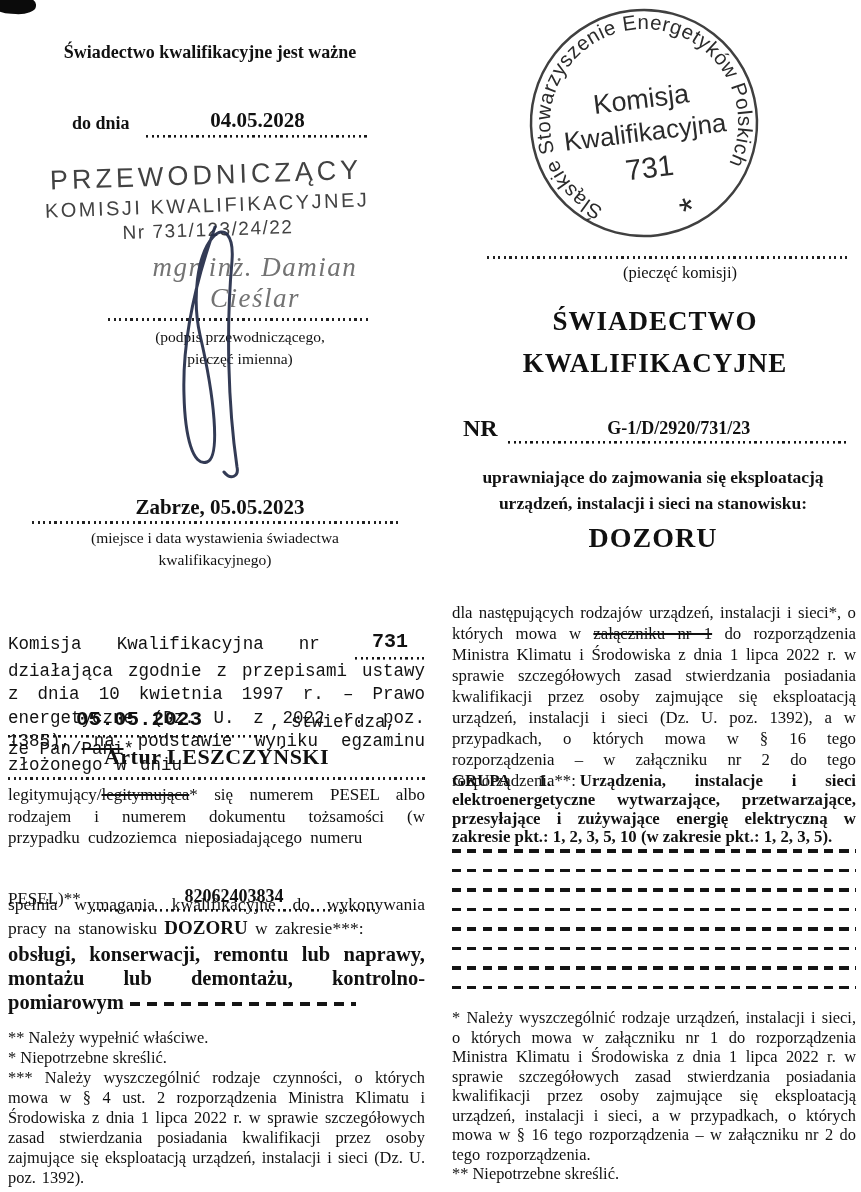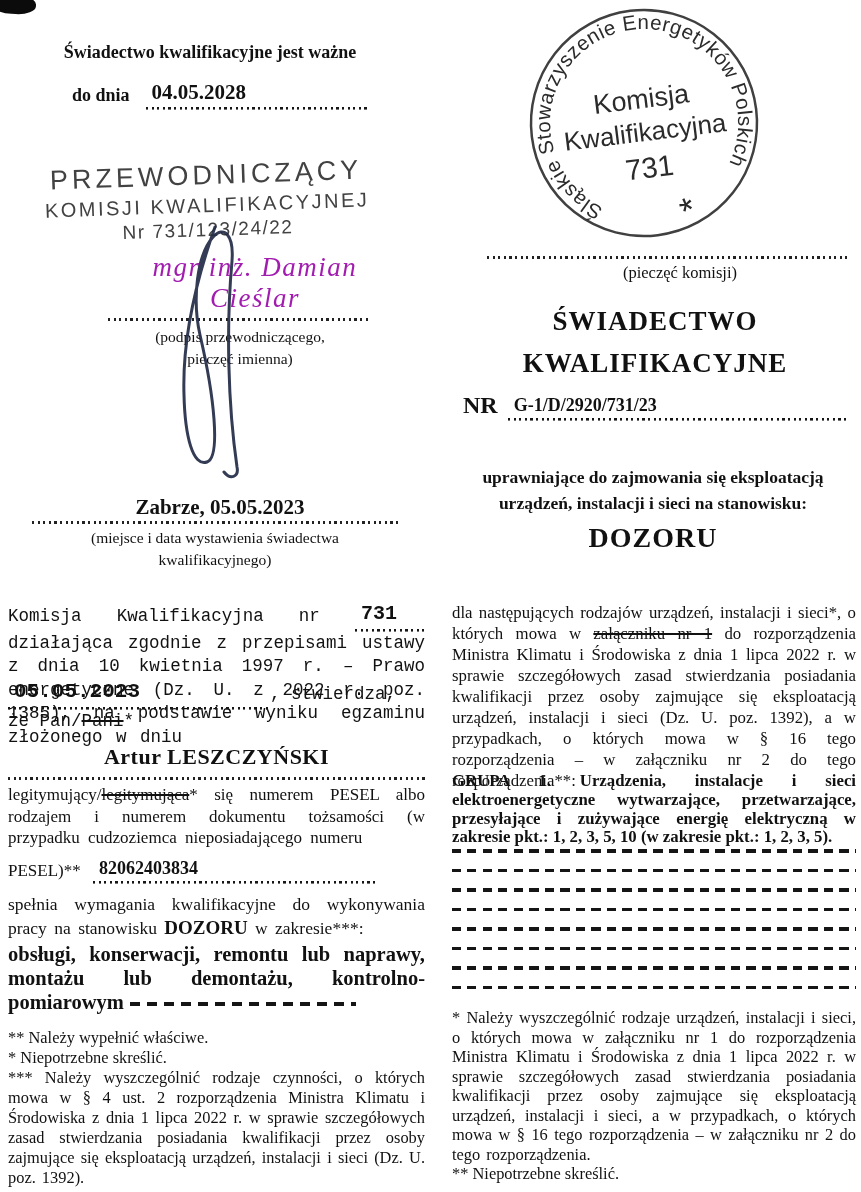--- a/index.html
+++ b/index.html
@@ -3,35 +3,35 @@
 <meta charset="utf-8">
 <style>
   html,body{margin:0;padding:0;background:#fff;}
   #page{position:relative;width:861px;height:1192px;background:#fff;overflow:hidden;
         font-family:"Liberation Serif","DejaVu Serif",serif;color:#111;}
   .abs{position:absolute;}
   .c{text-align:center;}
   .j{text-align:justify;}
   .b{font-weight:700;}
   p{margin:0;}
-  .fill{display:inline-block;text-align:left;padding:0 6px 3px;
-        background:repeating-linear-gradient(90deg,#161616 0 2.2px,transparent 2.2px 5.6px) left bottom/100% 2.6px no-repeat;}
+  .fill{display:inline-block;text-align:center;padding:0 6px 3px;
+        background:repeating-linear-gradient(90deg,#161616 0 2.2px,transparent 2.2px 5.6px) left bottom/100% 2.6px no-repeat;margin-top:28px;}
   .fill .v{font-weight:700;display:inline-block;transform:translateY(-2px);}
   .dotline{height:2.6px;background:repeating-linear-gradient(90deg,#222 0 2.2px,transparent 2.2px 5.6px);}
   .strike{text-decoration:line-through;text-decoration-thickness:2px;}
   .dash-row{height:3.5px;margin-bottom:16px;
         background:repeating-linear-gradient(90deg,#151515 0 9px,transparent 9px 15.5px);}
   .dash-inline{display:inline-block;width:226px;height:4px;margin-left:6px;vertical-align:middle;
         background:repeating-linear-gradient(90deg,#151515 0 10px,transparent 10px 17px);}
   .stamp-text{font-family:"Liberation Sans","DejaVu Sans",sans-serif;color:#343434;opacity:.93;
         transform:rotate(-2deg);text-align:center;}
   .stamp-l1{font-size:27px;letter-spacing:4px;}
   .stamp-l2{font-size:20px;letter-spacing:2.5px;margin-top:3px;}
   .stamp-l3{font-size:19px;letter-spacing:1.5px;margin-top:2px;}
-  .sig-name{font-style:italic;font-size:27px;letter-spacing:1.5px;color:#a21caf;}
+  .sig-name{font-style:italic;font-size:27px;letter-spacing:1.5px;color:#737373;}
   .small-cap{font-size:15.5px;line-height:22px;}
   .body-l{font-size:17.5px;line-height:23.5px;font-family:Liberation Mono, monospace;}
   .body-r{font-size:16.8px;line-height:21px;}
   .fn-l{font-size:16.4px;line-height:20px;}
   .fn-r{font-size:16.4px;line-height:19.5px;}
   .corner-blob{left:-8px;top:-5px;width:44px;height:19px;background:#0b0b0b;border-radius:45%;transform:rotate(3deg);}
   svg text{font-family:"Liberation Sans","DejaVu Sans",sans-serif;fill:#2b2b2b;}
 </style>
 </head>
 <body>

